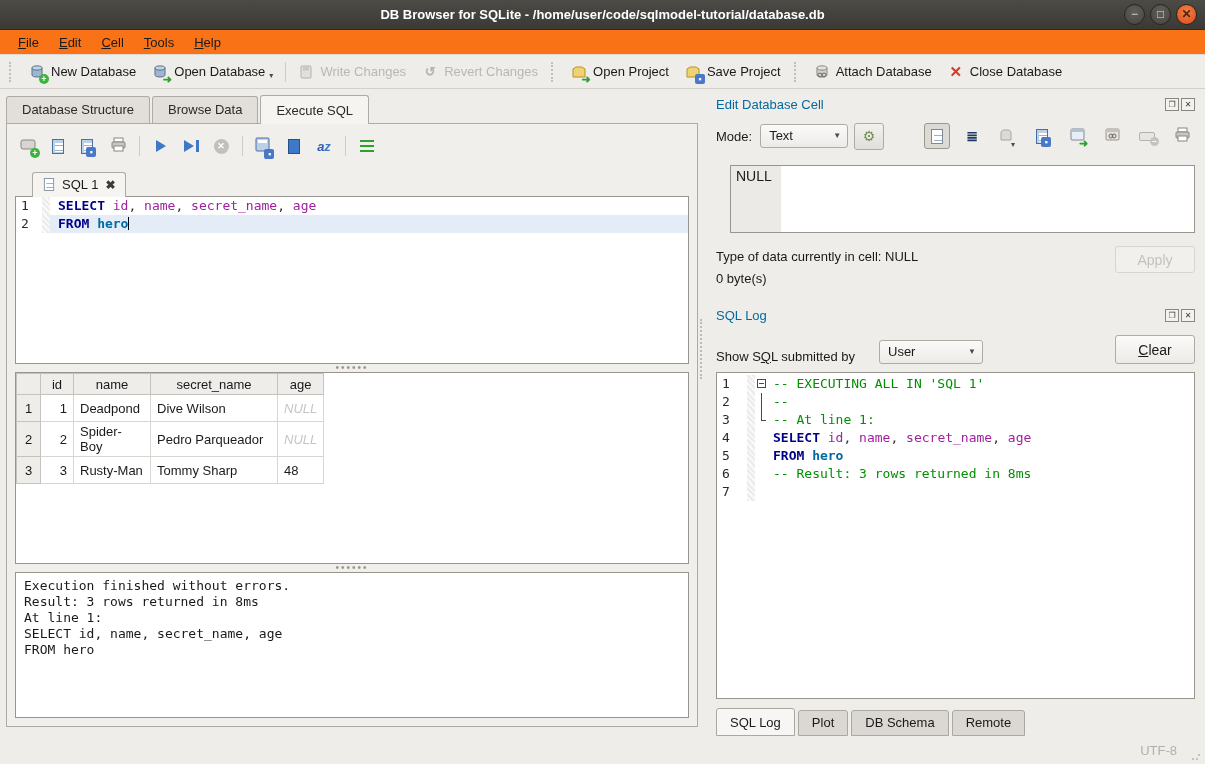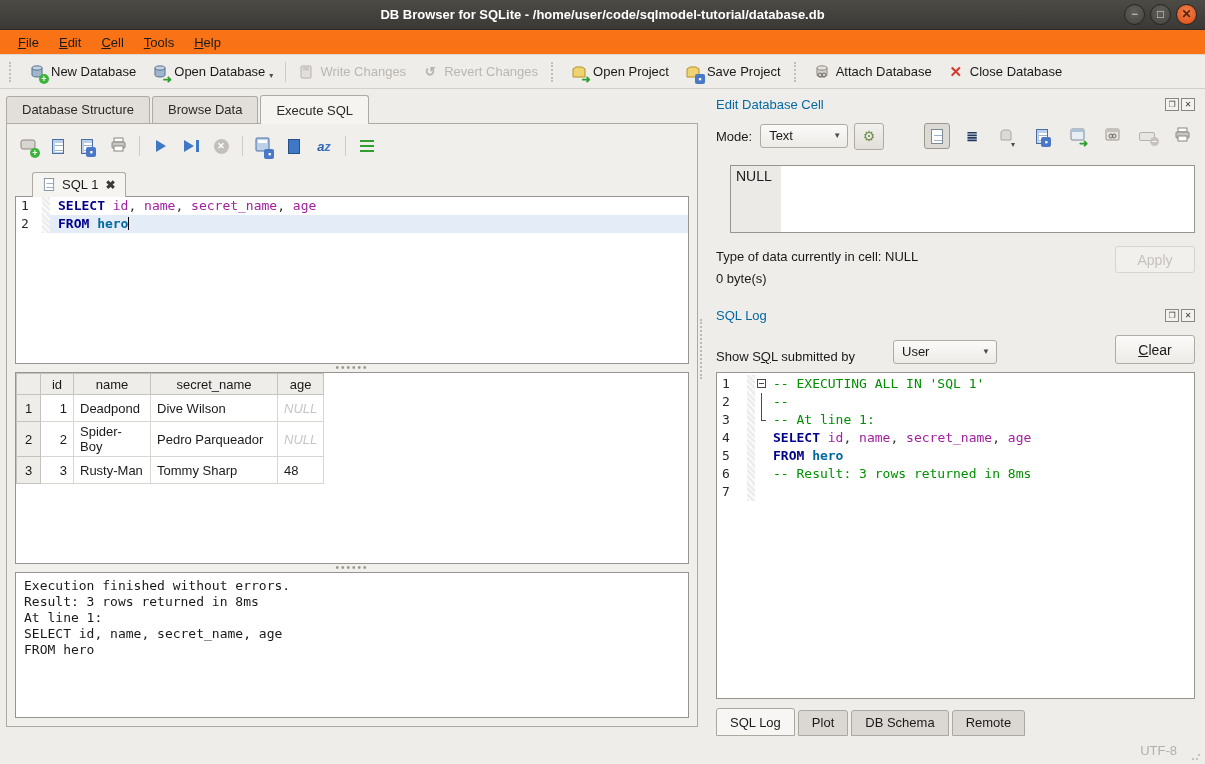--- a/index.html
+++ b/index.html
@@ -108,21 +108,21 @@
   .cell-editor { margin:14px 0 0 14px; height:68px; border:1px solid #98948E; background:#FFFFFF; display:flex; }
   .cell-editor .nullcol { width:50px; background:#ECEAE6; padding:2px 0 0 5px; font-size:14px; }
 
   .type-row { display:flex; margin-top:13px; }
   .type-info div { line-height:22px; }
   .apply-btn { margin-left:auto; width:80px; height:27px; border:1px solid #D8D5D0; border-radius:3px;
                background:#F2F0EC; color:#C5C2BE; font-size:14px; }
 
   .filter-row { display:flex; align-items:flex-end; margin-top:6px; height:32px;gap:20px; }
   .filter-label u { text-decoration:underline; }
-  .user-combo { width:104px; margin-left:18px; }
+  .user-combo { width:104px; margin-left:4px; }
   .clear-btn { margin-left:auto; width:80px; height:29px; border:1px solid #AEABA5; border-radius:3px;
                background:linear-gradient(#FBFAF9,#EDEBE7); font-size:14px; color:#1A1A1A; }
   .clear-btn::first-letter { text-decoration:underline; }
 
   .log-box { flex:1; margin-top:8px; padding-top:2px; }
   .log-box .ln { flex:0 0 30px; }
   .fold { flex:0 0 14px; position:relative; }
   .fold-box { position:absolute; left:2px; top:4px; width:9px; height:9px; border:1px solid #4A4A48;
               background:#FFF; }
   .fold-box::after { content:""; position:absolute; left:1px; right:1px; top:3px; border-top:1px solid #4A4A48; }

